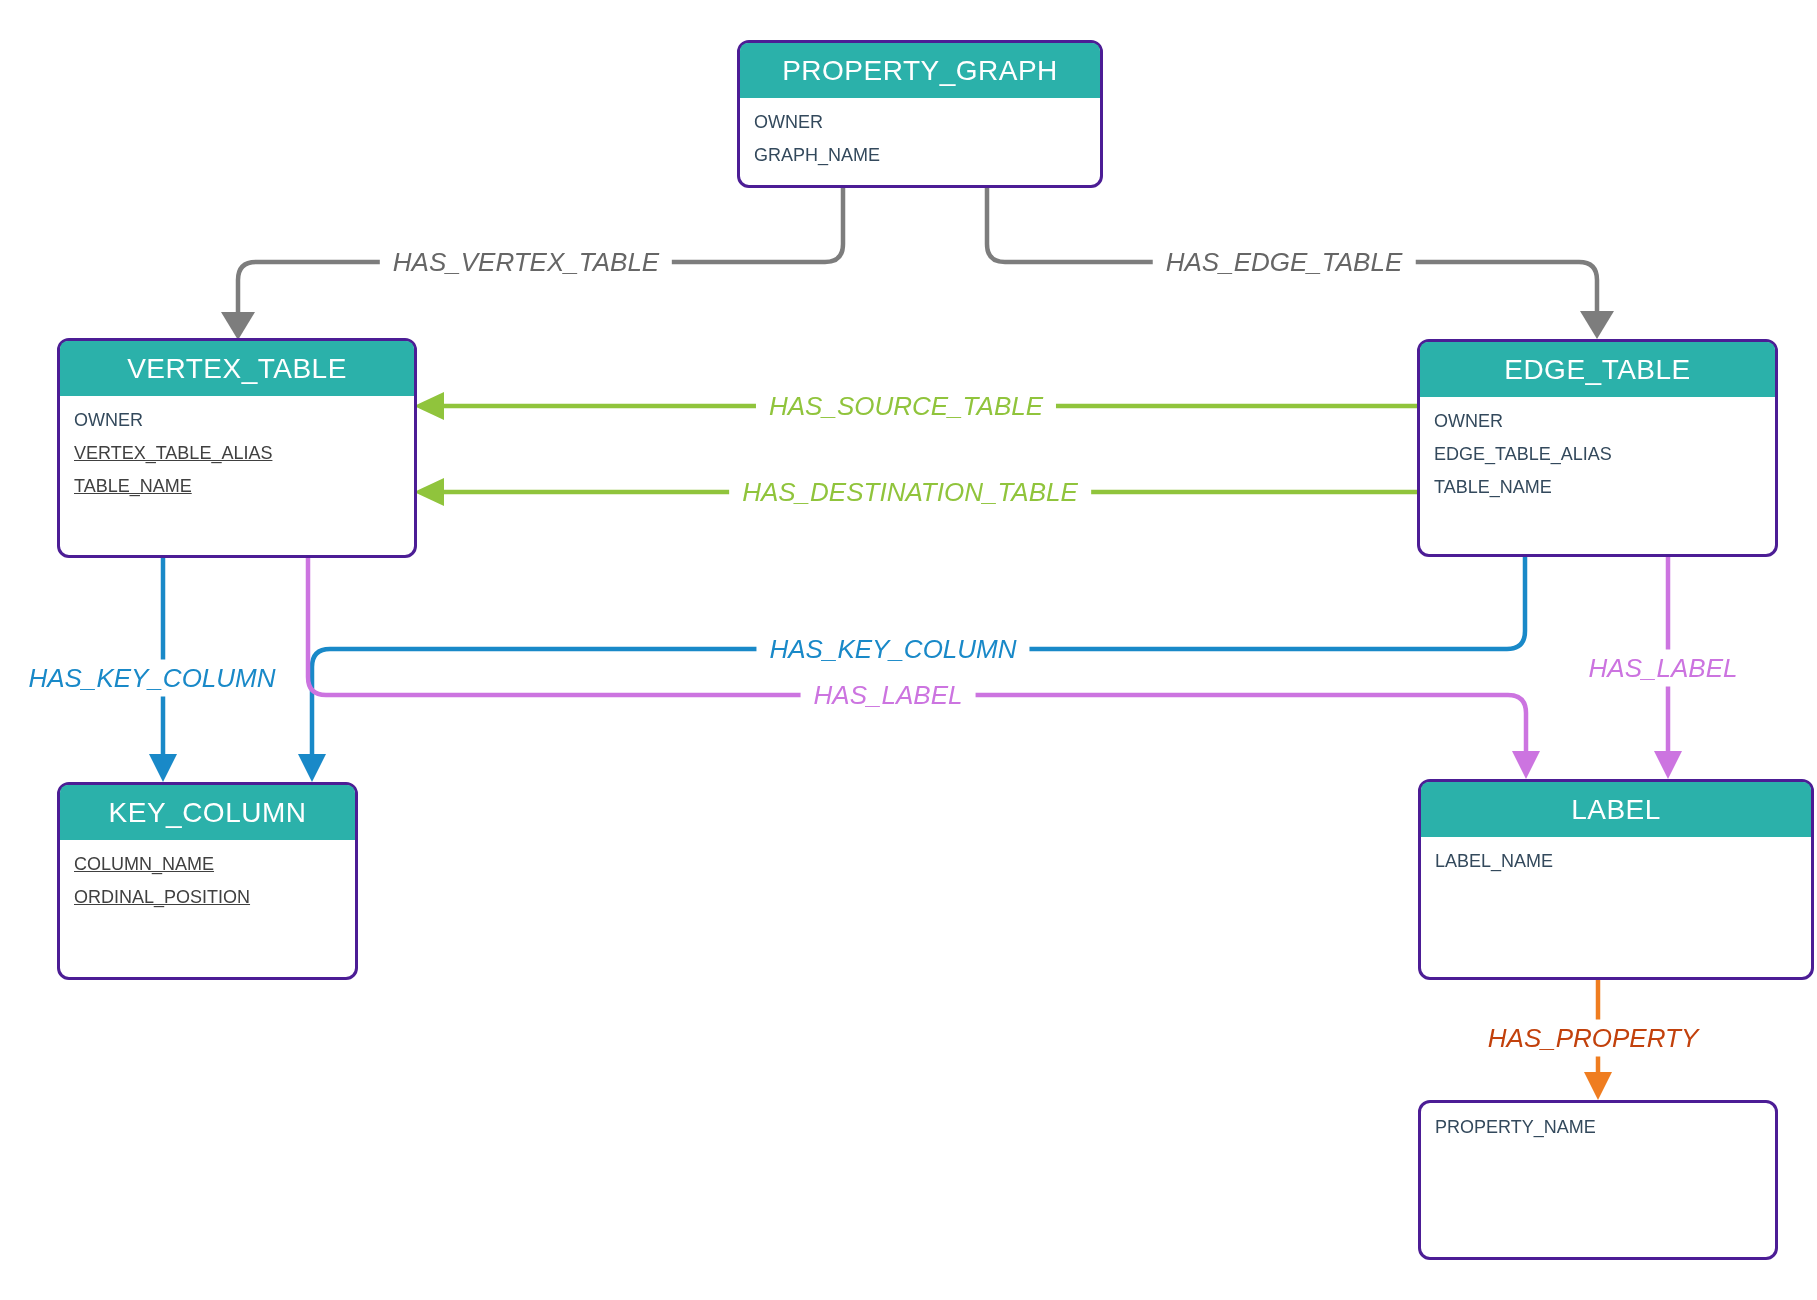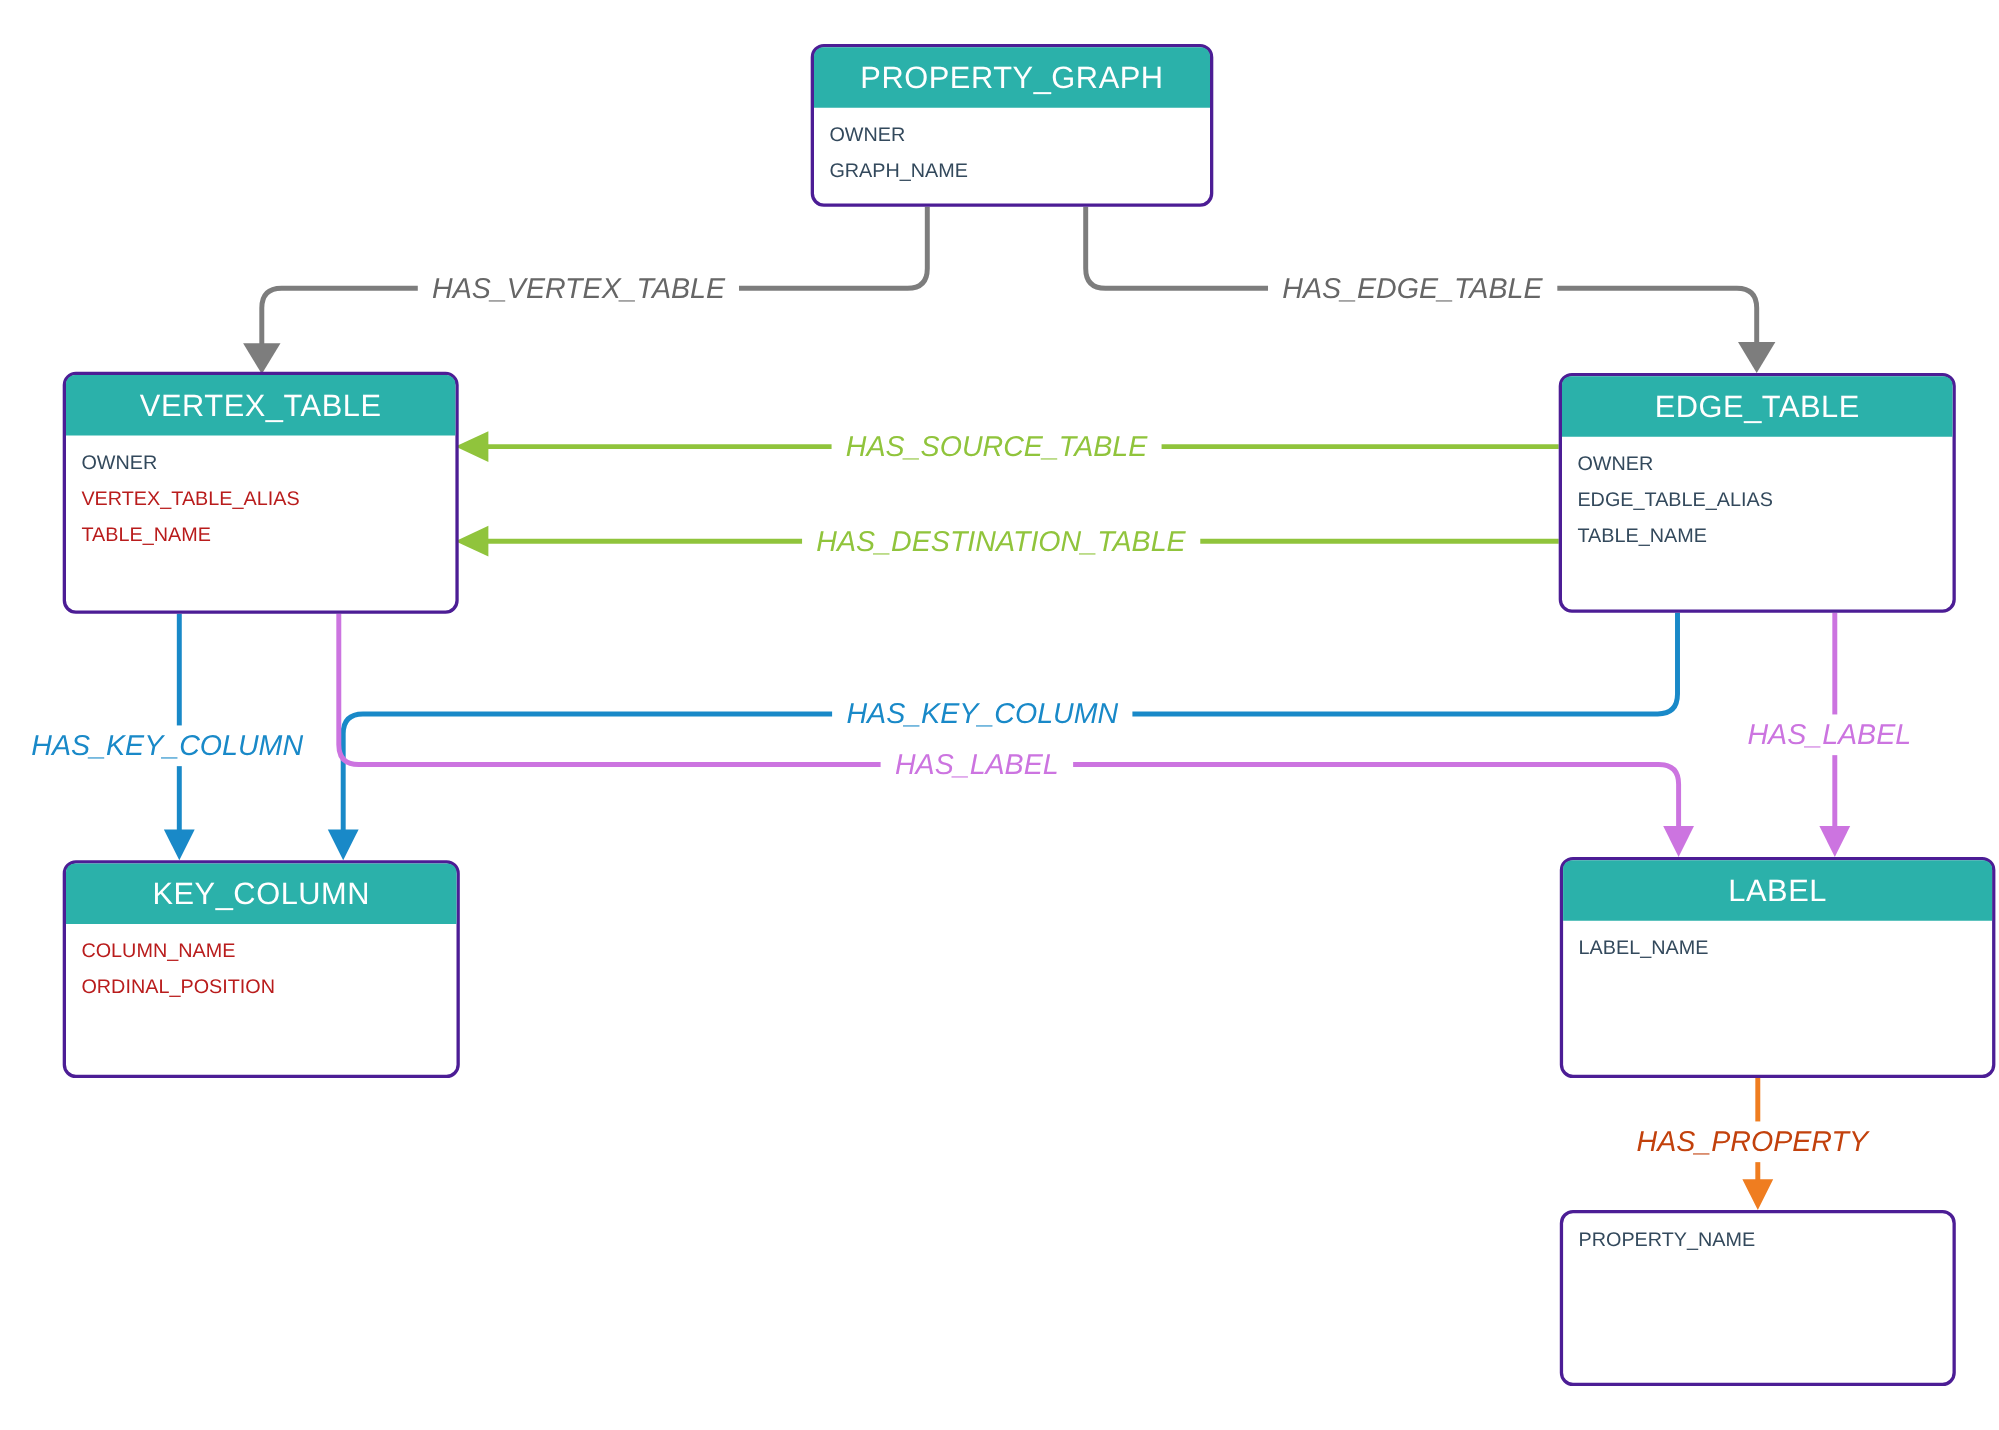--- a/index.html
+++ b/index.html
@@ -24,25 +24,25 @@
     border-radius:8px 8px 0 0;
     display:flex;align-items:center;justify-content:center;
     color:#ffffff;font-size:28px;letter-spacing:0.5px;
   }
   .entity-body{padding:8px 10px 0 14px;}
   .attr{
     display:block;
     font-size:18px;line-height:33px;
     color:#33495C;white-space:nowrap;
   }
-  .attr.muted{color:#b91c1c;}
+  .attr.muted{color:#404040;text-decoration:underline;}
   .e-pg{left:737px;top:40px;width:366px;height:148px;}
   .e-vt{left:57px;top:338px;width:360px;height:220px;}
   .e-et{left:1417px;top:339px;width:361px;height:218px;}
-  .e-kc{left:57px;top:782px;width:361px;height:198px;}
+  .e-kc{left:57px;top:782px;width:301px;height:198px;}
   .e-lb{left:1418px;top:779px;width:396px;height:201px;}
   .e-pr{left:1418px;top:1100px;width:360px;height:160px;}
   .lbl{
     position:absolute;z-index:3;
     transform:translate(-50%,-50%);
     background:#ffffff;
     padding:3px 13px;
     font-size:26px;white-space:nowrap;font-style:italic;
   }
   .c-gray{color:#666666;}

